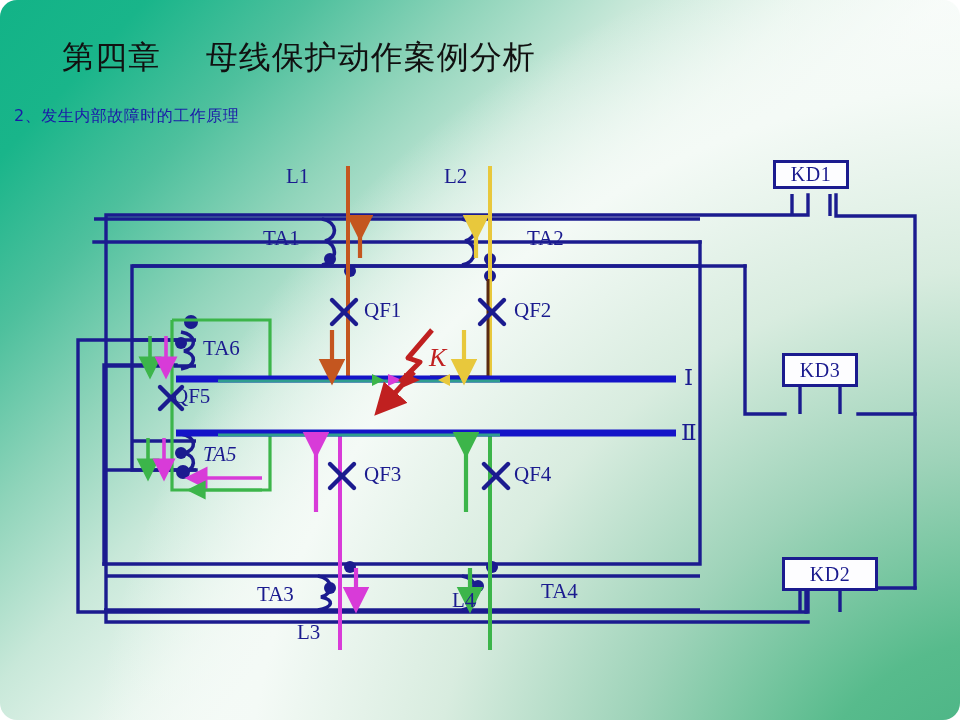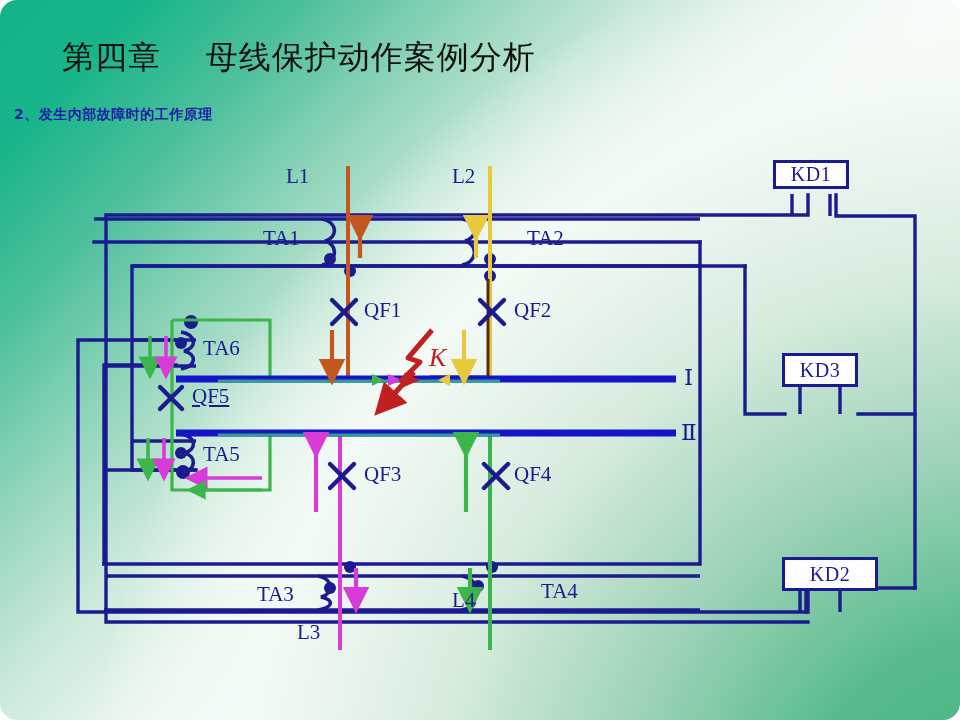--- a/index.html
+++ b/index.html
@@ -19,21 +19,21 @@
   }
 
   
   .title{
     position:absolute;left:62px;top:36px;width:620px;
     font-size:32px;color:#111111;letter-spacing:1px;white-space:pre;
     font-family:"DejaVu Serif","Liberation Serif",serif;
   }
   .subtitle{
     position:absolute;left:14px;top:106px;
-    font-size:14px;font-weight:bold;color:#1a1aa8;letter-spacing:.5px;
+    font-size:16px;font-weight:normal;color:#1a1aa8;letter-spacing:.5px;
     font-family:"DejaVu Sans","Liberation Sans",sans-serif;
     text-align:right;
   }
 
   
   .lbl{position:absolute;color:#1b1b8f;font-size:21px;line-height:1;white-space:nowrap;}
   .bus-roman{position:absolute;color:#1b1b8f;font-size:23px;line-height:1;white-space:nowrap;
              font-family:"Liberation Serif","DejaVu Serif",serif;}
 
   .kd{
@@ -242,36 +242,36 @@
       <path d="M 792,194 L 792,216"></path>
         <path d="M 830,194 L 830,216"></path>
       <path d="M 800,387 L 800,414"></path>
         <path d="M 840,387 L 840,414"></path>
       <path d="M 800,591 L 800,612"></path>
         <path d="M 840,591 L 840,612"></path>
     </g>
   </svg>
 
   <div class="lbl" style="left:286px;top:166px;">L1</div>
-  <div class="lbl" style="left:444px;top:166px;margin-left:8px;">L2</div>
+  <div class="lbl" style="left:444px;top:166px;">L2</div>
   <div class="lbl" style="left:297px;top:622px;">L3</div>
   <div class="lbl" style="left:452px;top:590px;">L4</div>
 
   <div class="lbl" style="left:263px;top:228px;font-family:Liberation Serif, serif;">TA1</div>
   <div class="lbl" style="left:527px;top:228px;">TA2</div>
   <div class="lbl" style="left:257px;top:584px;">TA3</div>
   <div class="lbl" style="left:505px;top:581px;margin-left:36px;">TA4</div>
-  <div class="lbl" style="left:203px;top:444px;">TA5</div>
+  <div class="lbl" style="left:203px;top:444px;font-style:italic;">TA5</div>
   <div class="lbl" style="left:203px;top:338px;">TA6</div>
 
   <div class="lbl" style="left:364px;top:300px;">QF1</div>
   <div class="lbl" style="left:514px;top:300px;">QF2</div>
   <div class="lbl" style="left:364px;top:464px;">QF3</div>
   <div class="lbl" style="left:514px;top:464px;">QF4</div>
-  <div class="lbl" style="left:192px;top:386px;text-decoration:underline;">QF5</div>
+  <div class="lbl" style="left:173px;top:386px;">QF5</div>
 
   <div class="bus-roman" style="left:684px;top:366px;">Ⅰ</div>
   <div class="bus-roman" style="left:681px;top:421px;">Ⅱ</div>
 
   <div class="lbl" style="left:429px;top:345px;color:#c02020;font-style:italic;font-size:26px;">K</div>
 
   <div class="kd" style="left:773px;top:160px;width:76px;height:29px;">KD1</div>
   <div class="kd" style="left:782px;top:353px;width:76px;height:34px;">KD3</div>
   <div class="kd" style="left:782px;top:557px;width:96px;height:34px;">KD2</div>
 

